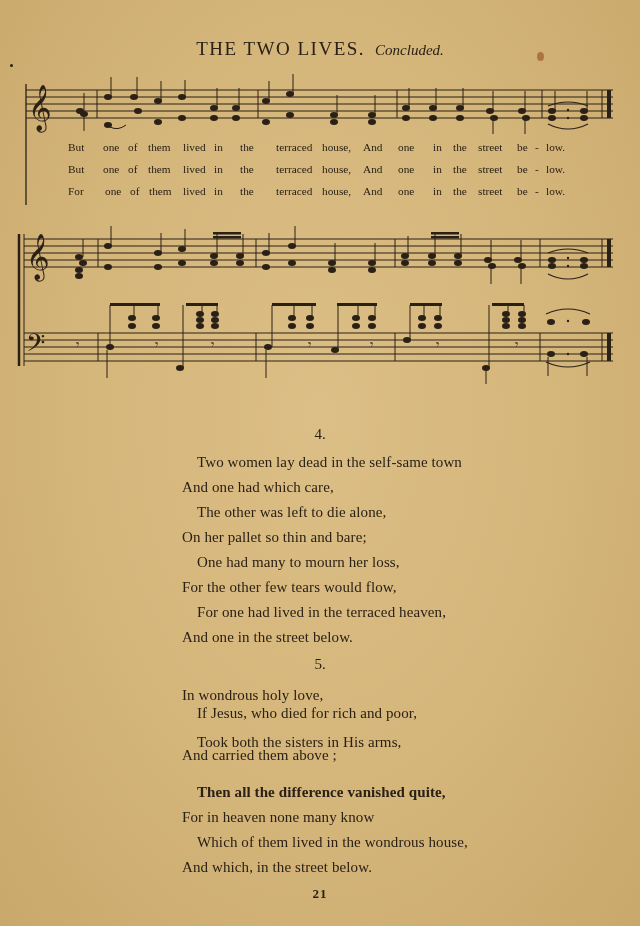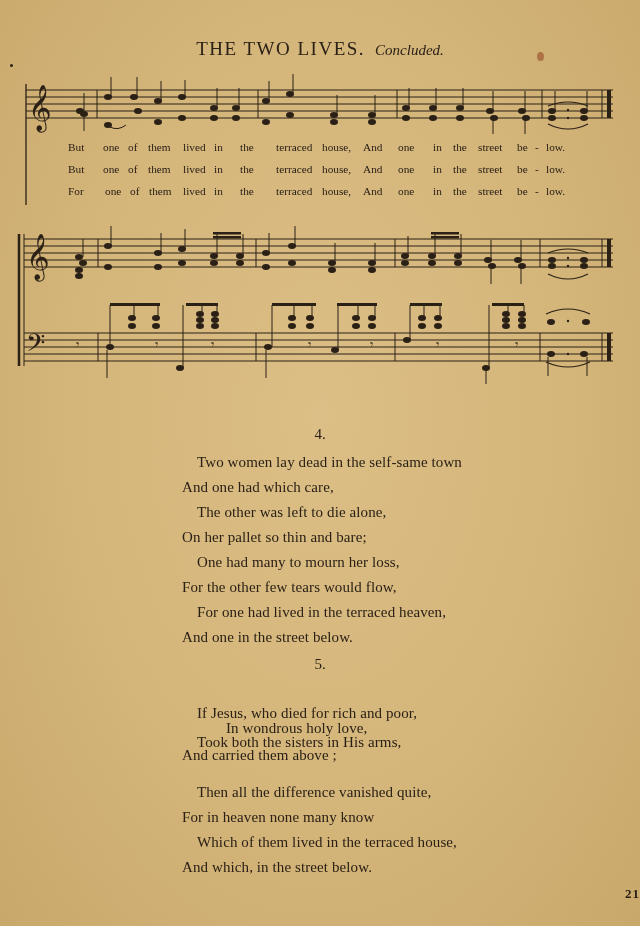--- a/index.html
+++ b/index.html
@@ -391,25 +391,25 @@
   <div class="verse-line indent" style="top:529px;">On her pallet so thin and bare;</div>
   <div class="verse-line flush" style="top:554px;">One had many to mourn her loss,</div>
   <div class="verse-line indent" style="top:579px;">For the other few tears would flow,</div>
   <div class="verse-line flush" style="top:604px;">For one had lived in the terraced heaven,</div>
   <div class="verse-line indent" style="top:629px;">And one in the street below.</div>
 </div>
 
 <div>
   <div class="stanza-num" style="top:656px;">5.</div>
   <div class="verse-line flush" style="top:705px;">If Jesus, who died for rich and poor,</div>
-  <div class="verse-line indent" style="top:720px;margin-left:44px;">In wondrous holy love,</div>
+  <div class="verse-line indent" style="top:687px;">In wondrous holy love,</div>
   <div class="verse-line flush" style="top:734px;">Took both the sisters in His arms,</div>
   <div class="verse-line indent" style="top:747px;">And carried them above ;</div>
-  <div class="verse-line flush" style="top:784px;">Then all the difference vanished quite,</div>
+  <div class="verse-line flush" style="top:784px;font-weight:bold;">Then all the difference vanished quite,</div>
   <div class="verse-line indent" style="top:809px;">For in heaven none many know</div>
-  <div class="verse-line flush" style="top:834px;">Which of them lived in the terraced house,</div>
+  <div class="verse-line flush" style="top:834px;">Which of them lived in the wondrous house,</div>
   <div class="verse-line indent" style="top:859px;">And which, in the street below.</div>
 </div>
 
-<div class="page-num" style="top:886px;text-align:right;">21</div>
+<div class="page-num" style="top:886px;">21</div>
 
 <div class="spot" style="left:537px;top:52px;width:7px;height:9px;background:#a5643a;opacity:0.8"></div>
 <div class="spot" style="left:10px;top:64px;width:3px;height:3px;background:#2a2016"></div>
 
 </body></html>

